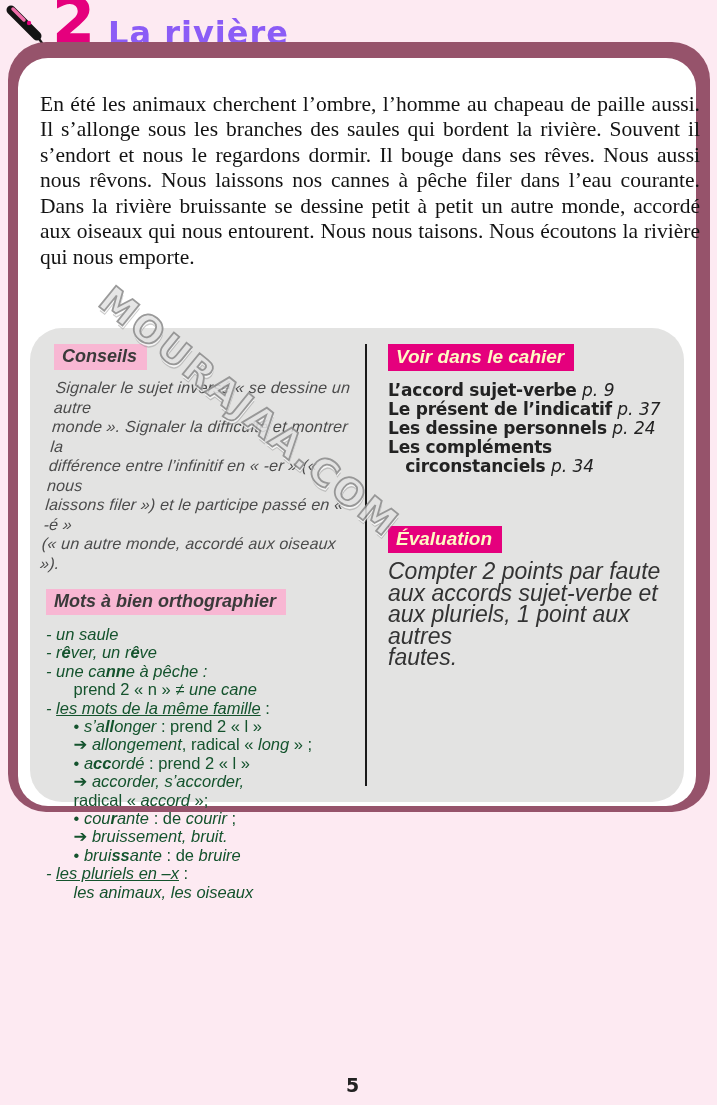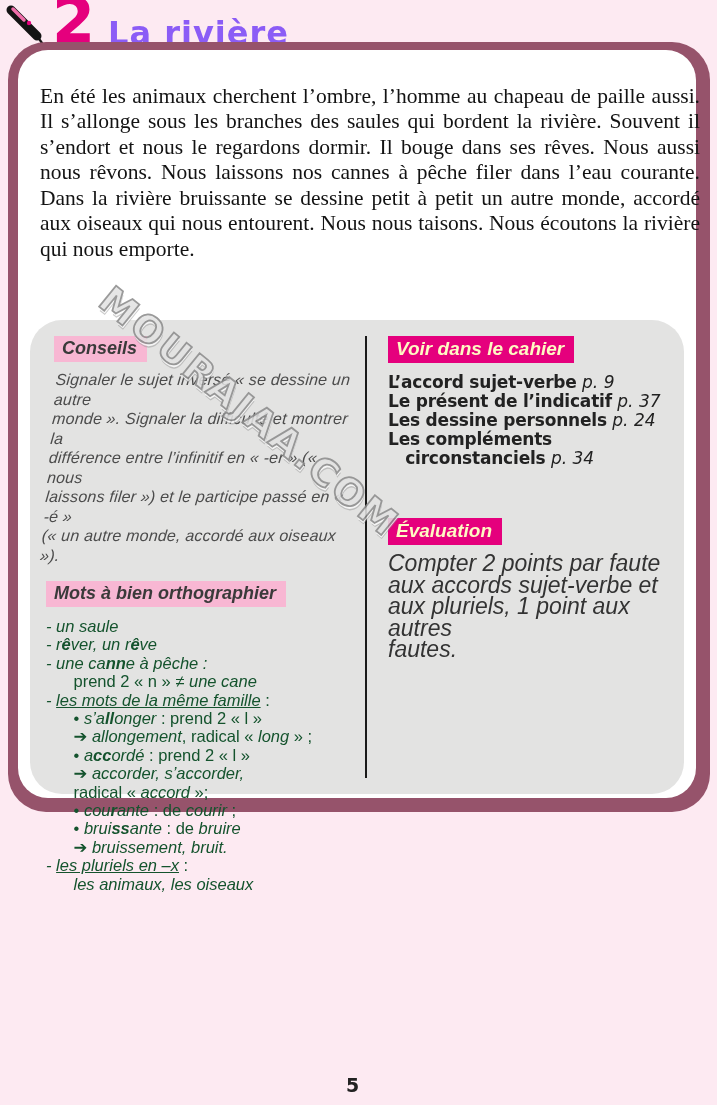--- a/index.html
+++ b/index.html
@@ -22,21 +22,21 @@
     position:absolute;left:108px;top:14px;
     font-size:32px;font-weight:bold;color:#8b5cf6;letter-spacing:1px;
     font-family:"DejaVu Sans",sans-serif;
   }
   
   .frame{
     position:absolute;left:8px;top:42px;width:702px;height:770px;
     background:#96536b;border-radius:38px;
   }
   .sheet{
-    position:absolute;left:10px;top:8px;width:678px;height:748px;
+    position:absolute;left:10px;top:16px;width:678px;height:748px;
     background:#ffffff;border-radius:30px;
   }
   .dictation{
     position:absolute;left:22px;top:12px;width:660px;
     font-family:"Liberation Serif",serif;
     font-size:21.5px;line-height:25.6px;color:#131313;
     text-align:justify;
   }
   
   .panel{
@@ -139,22 +139,22 @@
             <div class="tline"><span class="seg-i">- r</span><span class="seg-bi">ê</span><span class="seg-i">ver, un r</span><span class="seg-bi">ê</span><span class="seg-i">ve</span></div>
             <div class="tline"><span class="seg-i">- une ca</span><span class="seg-bi">nn</span><span class="seg-i">e à pêche :</span></div>
             <div class="tline"><span class="seg-r">      prend 2 « n » ≠ </span><span class="seg-i">une cane</span></div>
             <div class="tline"><span class="seg-i">- </span><span class="seg-iu">les mots de la même famille</span><span class="seg-r"> :</span></div>
             <div class="tline"><span class="seg-r">      • </span><span class="seg-i">s’a</span><span class="seg-bi">ll</span><span class="seg-i">onger</span><span class="seg-r"> : prend 2 « l »</span></div>
             <div class="tline"><span class="seg-r">      ➔ </span><span class="seg-i">allongement</span><span class="seg-r">, radical « </span><span class="seg-i">long</span><span class="seg-r"> » ;</span></div>
             <div class="tline"><span class="seg-r">      • </span><span class="seg-i">a</span><span class="seg-bi">cc</span><span class="seg-i">ordé</span><span class="seg-r"> : prend 2 « l »</span></div>
             <div class="tline"><span class="seg-r">      ➔ </span><span class="seg-i">accorder, s’accorder,</span></div>
             <div class="tline"><span class="seg-r">      radical « </span><span class="seg-i">accord</span><span class="seg-r"> »;</span></div>
             <div class="tline"><span class="seg-r">      • </span><span class="seg-i">cou</span><span class="seg-bi">r</span><span class="seg-i">ante</span><span class="seg-r"> : de </span><span class="seg-i">courir</span><span class="seg-r"> ;</span></div>
+            <div class="tline"><span class="seg-r">      ➔ </span><span class="seg-i">bruissement, bruit.</span></div>
             <div class="tline"><span class="seg-r">      • </span><span class="seg-i">brui</span><span class="seg-bi">ss</span><span class="seg-i">ante</span><span class="seg-r"> : de </span><span class="seg-i">bruire</span></div>
-            <div class="tline"><span class="seg-r">      ➔ </span><span class="seg-i">bruissement, bruit.</span></div>
             <div class="tline"><span class="seg-i">- </span><span class="seg-iu">les pluriels en –x</span><span class="seg-r"> :</span></div>
             <div class="tline"><span class="seg-i">      les animaux, les oiseaux</span></div>
           </div>
       </div>
 
       <div class="divider"></div>
 
       <div class="col-right">
         <span class="tag magenta cahier-tag">Voir dans le cahier</span>
         <div class="cahier">

